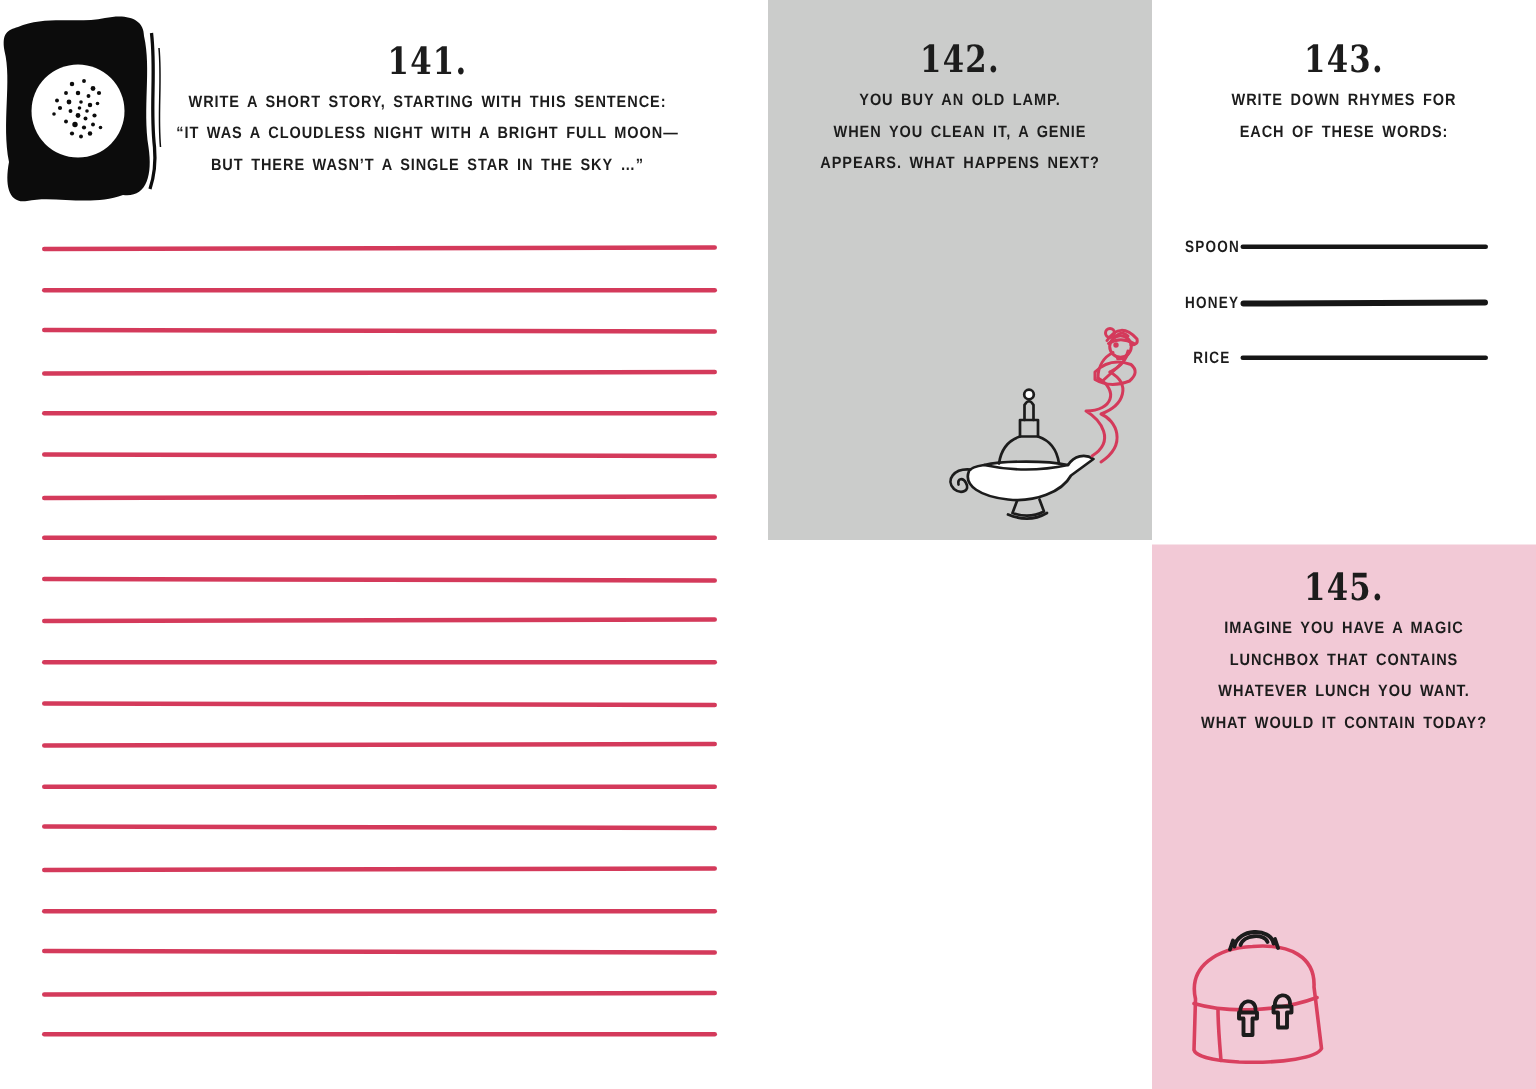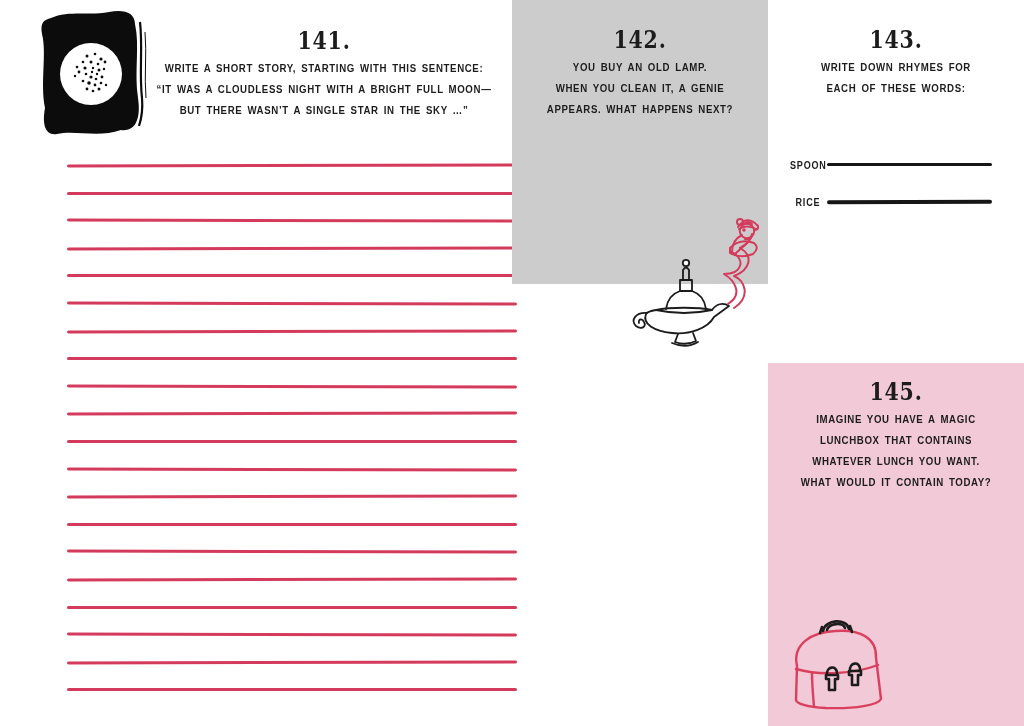--- a/index.html
+++ b/index.html
@@ -3,22 +3,22 @@
 <meta charset="utf-8">
 <style>
   * { margin:0; padding:0; box-sizing:border-box; }
   html,body { background:#ffffff; }
   .page {
     position:relative; width:1024px; height:726px; overflow:hidden;
     background:#ffffff; font-family:"Liberation Sans", sans-serif;
     color:#1c1c1c;
   }
   .panel { position:absolute; }
-  .panel-left  { left:0;   top:0;    width:512px; height:720px; background:#ffffff;margin-left:39px; }
-  .panel-gray  { left:512px; top:0;  width:256px; height:284px; background:#cbcccb; }
+  .panel-left  { left:0;   top:0;    width:512px; height:720px; background:#ffffff; }
+  .panel-gray  { left:512px; top:0;  width:256px; height:360px; background:#cbcccb; }
   .panel-143   { left:768px; top:0;  width:256px; height:294px; background:#ffffff; }
   .panel-144   { left:512px; top:363px; width:256px; height:363px; background:#ffffff; }
   .panel-pink  { left:768px; top:363px; width:281px; height:363px; background:#f2c9d6; }
 
   .prompt-header { position:absolute; text-align:center; }
   .hdr-141 { left:55px; top:27px; width:460px; }
   .hdr-142 { left:6px;  top:26px; width:244px; }
   .hdr-143 { left:6px;  top:26px; width:244px; }
   .hdr-144 { left:6px;  top:15px; width:244px; }
   .hdr-145 { left:6px;  top:15px; width:244px; }
@@ -184,20 +184,24 @@
         <div>EACH OF THESE WORDS:</div>
       </div>
     </div>
 
     <div class="rhyme-list">
       <div class="rhyme-row">
         <span class="rhyme-word">SPOON</span>
         <span class="rhyme-line"></span>
       </div>
       <div class="rhyme-row">
+        <span class="rhyme-word">HONEY</span>
+        <span class="rhyme-line"></span>
+      </div>
+      <div class="rhyme-row">
         <span class="rhyme-word">RICE</span>
         <span class="rhyme-line"></span>
       </div>
     </div>
   </div>
 
 
   <div class="panel panel-pink">
     <div class="prompt-header hdr-145">
       <div class="prompt-number">145.</div>

